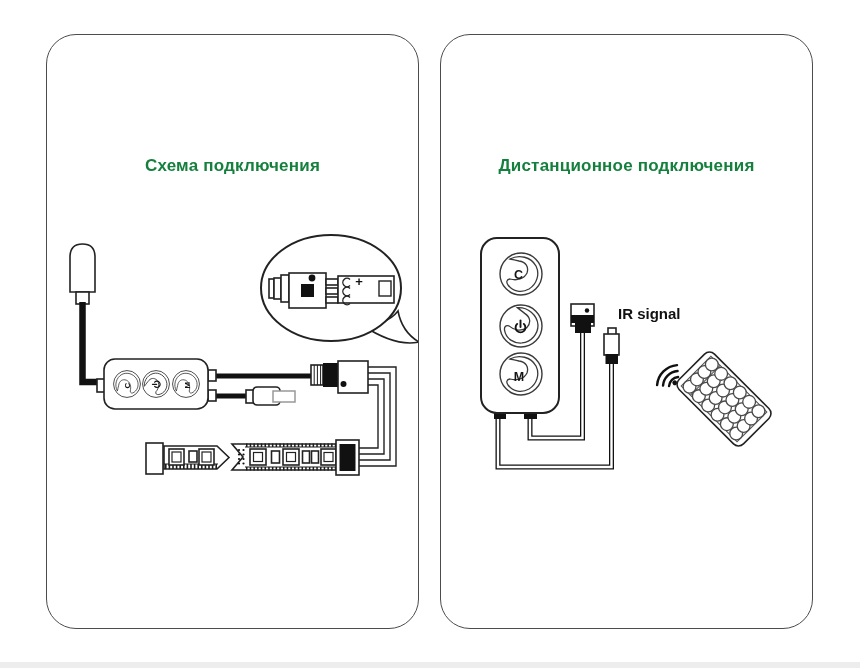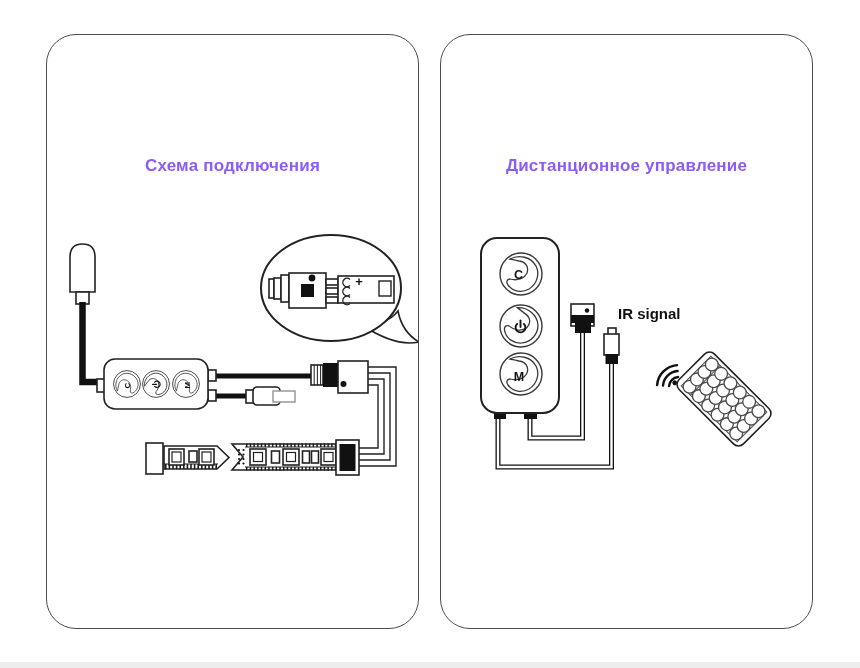--- a/index.html
+++ b/index.html
@@ -9,21 +9,21 @@
     font-family:"Liberation Sans", sans-serif;
   }
   .panel {
     position:absolute; top:34px; width:371px; height:593px;
     border:1.5px solid #4c4c4c; border-radius:30px; background:#fff;
   }
   #panel-left  { left:46px; }
   #panel-right { left:440px; }
   .panel-title {
     position:absolute; top:121px; left:0; right:0; text-align:center;
-    font-size:17px; font-weight:bold; color:#8b5cf6; letter-spacing:.2px;
+    font-size:17px; font-weight:bold; color:#15803d; letter-spacing:.2px;
   }
   svg.diagram { position:absolute; left:0; top:0; }
 
   
   .ln   { fill:#ffffff; stroke:#222222; stroke-width:1.6; }
   .ln2  { fill:#ffffff; stroke:#222222; stroke-width:2; }
   .fl   { fill:#111111; stroke:none; }
   .thinw  { fill:none; stroke:#222222; stroke-width:1.4; }
   .thickw { fill:none; stroke:#111111; stroke-width:5; }
   .pwire  { fill:none; stroke:#111111; stroke-width:6.5; }
@@ -172,21 +172,21 @@
         <path class="thinw" d="M 303,253.5 A 4.2,4.2 0 1 0 303,259.5"></path>
         <path class="thinw" d="M 303,262.5 A 4.2,4.2 0 1 0 303,268.5"></path>
         <text class="plus-label" x="312" y="251">+</text>
         <rect class="thinw" x="332" y="246" width="12" height="15"></rect>
       </g>
     </g>
   </svg>
 </div>
 
 <div class="panel" id="panel-right">
-  <div class="panel-title">Дистанционное управление</div>
+  <div class="panel-title">Дистанционное подключения</div>
 
   <svg class="diagram" width="371" height="593" viewBox="0 0 371 593">
 
     <g>
       <path class="wob" d="M 89,384 V 403 H 141.5 V 296"></path>
       <path class="wob" d="M 57,384 V 432 H 170.5 V 327"></path>
       <path class="wow" d="M 89,384 V 403 H 141.5 V 296"></path>
       <path class="wow" d="M 57,384 V 432 H 170.5 V 327"></path>
     </g>
 

